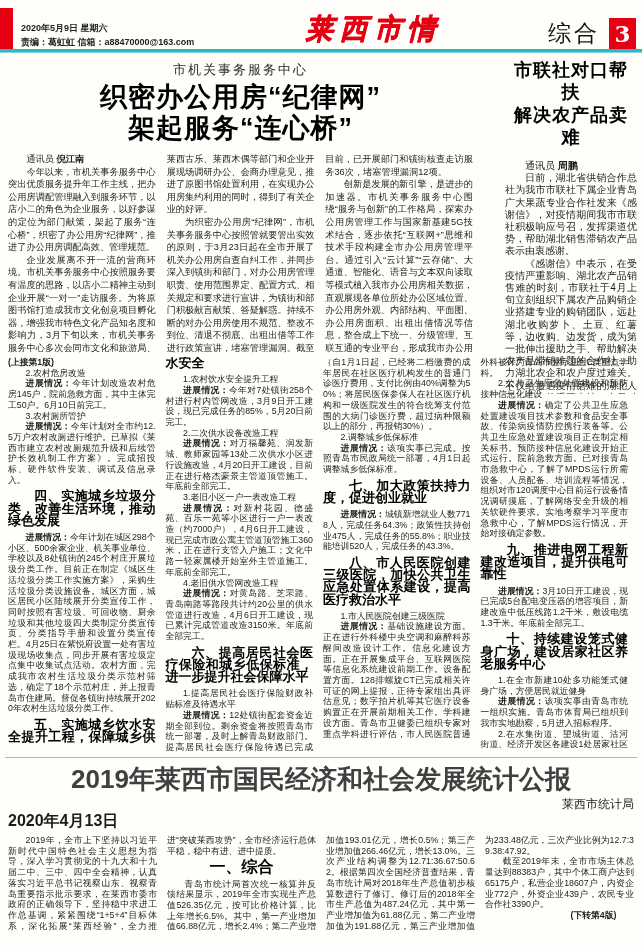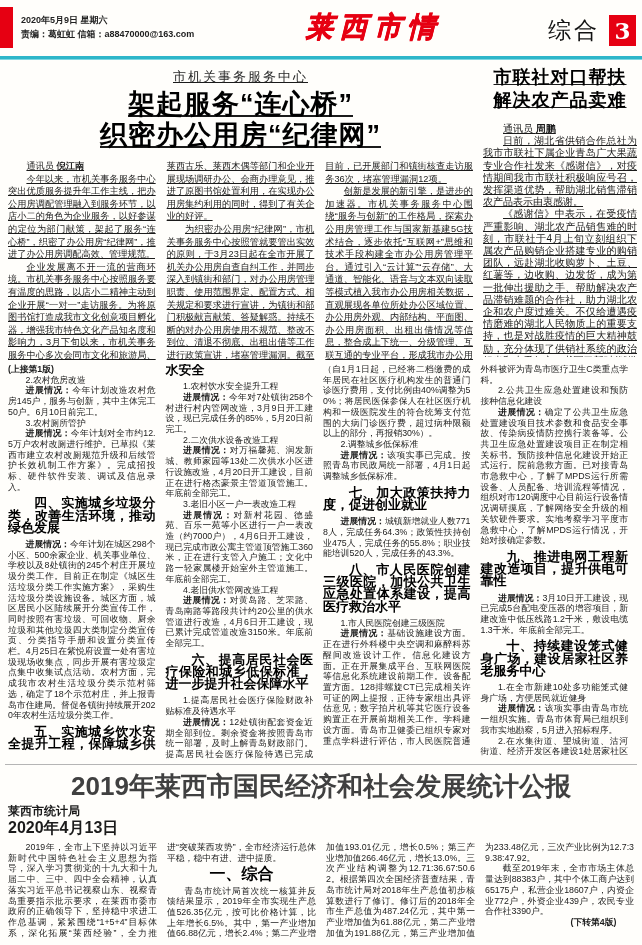--- a/index.html
+++ b/index.html
@@ -1,62 +1,62 @@
 <!DOCTYPE html>
 <html><head>
 <meta charset="utf-8">
 <style>
   html,body{margin:0;padding:0;background:#e8e8e8;}
   .page{position:relative;width:642px;height:945px;margin:0 auto;background:#fffefb;
         font-family:"Liberation Sans",sans-serif;color:#1b1b1b;overflow:hidden;}
 
   
-  .header{display:flex;align-items:flex-start;height:49px;padding-top:7px;}
+  .header{display:flex;align-items:flex-end;height:49px;}
   .red-block{width:13px;height:41px;background:#e60012;flex:0 0 auto;}
   .issue-info{font-size:9px;line-height:14px;padding:6px 0 0 8px;width:178px;font-weight:bold;color:#222;}
   .masthead{flex:1;text-align:center;font-family:"DejaVu Serif",serif;font-weight:bold;
             font-style:italic;font-size:28px;line-height:40px;color:#e60012;
             text-shadow:0.6px 0 0 #e60012, 0 0.6px 0 #e60012;letter-spacing:6px;}
   .section-area{display:flex;align-items:center;gap:9px;padding:8px 6px 0 0;}
   .section-label{font-size:23px;font-weight:normal;letter-spacing:3px;color:#111;}
   .page-no{width:27px;height:31px;background:#e60012;color:#fff;font-family:"DejaVu Serif",serif;
            font-size:23px;font-weight:bold;display:flex;align-items:center;justify-content:center;}
   .cyan-rule{height:3px;background:#2eb6c9;border-bottom:1px solid #7fd8e2;}
 
   
-  .top-zone{display:flex;gap:10px;padding:5px 5px 0 8px;height:289px;text-decoration:underline;}
+  .top-zone{display:flex;gap:20px;padding:5px 5px 0 8px;height:289px;}
   .main-art{width:465px;flex:0 0 auto;}
   .kicker{text-align:center;font-size:13px;letter-spacing:2px;color:#2a2a2a;margin:3px 0 3px;}
   .headline{text-align:center;font-weight:bold;font-size:27px;line-height:31px;letter-spacing:1px;color:#000;}
   .main-body{margin-top:9px;height:213px;column-count:3;column-gap:11px;column-fill:auto;
              font-size:9.2px;line-height:12.6px;text-align:justify;word-break:break-all;overflow:hidden;}
   p{margin:0;text-indent:2em;}
   .byline{text-indent:2em;}
   .byline .bn{font-weight:bold;}
 
-  .side-art{flex:1;}
+  .side-art{flex:1;margin-left:12px;}
   .s-head{text-align:center;font-weight:bold;font-size:18px;line-height:22px;letter-spacing:1px;margin-top:1px;color:#000;}
   .side-body{margin-top:12px;height:234px;font-size:10px;line-height:12.2px;text-align:justify;
              word-break:break-all;overflow:hidden;}
 
   
   .mid-zone{padding:10px 14px 0 8px;height:398px;}
   .flow{column-count:4;column-gap:10px;column-fill:auto;height:100%;
         font-size:8.8px;line-height:10.7px;text-align:justify;word-break:break-all;overflow:hidden;}
   .flow p.h{font-weight:bold;font-size:13px;line-height:12.2px;margin:5px 0 5px;color:#000;}
   .flow p.note{font-weight:bold;text-indent:0;}
   .flow p.rnote{font-weight:bold;text-align:right;padding-right:2em;}
   .lbl{font-weight:bold;}
 
   .divider{border:none;border-top:1px solid #b5b5b5;margin:2px 5px 0 5px;}
 
   
   .report{padding:2px 8px 0 8px;}
   .report-title{text-align:center;font-weight:bold;font-size:26px;line-height:30px;margin:4px 0 3px;color:#404040;}
-  .report-org{text-align:left;font-weight:bold;font-size:12px;line-height:15px;}
+  .report-org{text-align:right;font-weight:normal;font-size:12px;line-height:15px;}
   .report-date{font-weight:bold;font-size:16px;line-height:16px;margin:1px 0 6px;}
   .report-flow{height:100px;}
   .report-flow p.h{text-align:center;font-weight:bold;font-size:16px;text-indent:0;margin:5px 0 5px;}
 </style>
 </head>
 <body>
 
 <div class="page">
 
   <div class="header">
@@ -70,22 +70,22 @@
       <span class="section-label">综合</span>
       <span class="page-no">3</span>
     </div>
   </div>
   <div class="cyan-rule"></div>
 
   <div class="top-zone">
 
     <div class="main-art">
       <div class="kicker">市机关事务服务中心</div>
+      <div class="headline">织密办公用房“纪律网”</div>
       <div class="headline">架起服务“连心桥”</div>
-      <div class="headline">织密办公用房“纪律网”</div>
       <div class="main-body">
         <p class="byline"><span>通讯员</span>&nbsp;<span class="bn">倪江南</span></p>
         <div>
 
         <p>今年以来，市机关事务服务中心突出优质服务提升年工作主线，把办公用房调配管理融入到服务环节，以店小二的角色为企业服务，以好参谋的定位为部门献策，架起了服务“连心桥”，织密了办公用房“纪律网”，推进了办公用房调配高效、管理规范。</p>
             <p>企业发展离不开一流的营商环境。市机关事务服务中心按照服务要有温度的思路，以店小二精神主动到企业开展“一对一”走访服务。为将原图书馆打造成我市文化创意项目孵化器，增强我市特色文化产品知名度和影响力，3月下旬以来，市机关事务服务中心多次会同市文化和旅游局、莱西古乐、莱西木偶等部门和企业开展现场调研办公、会商办理意见，推进了原图书馆处置利用，在实现办公用房集约利用的同时，得到了有关企业的好评。</p>
             <p>为织密办公用房“纪律网”，市机关事务服务中心按照管就要管出实效的原则，于3月23日起在全市开展了机关办公用房自查自纠工作，并同步深入到镇街和部门，对办公用房管理职责、使用范围界定、配置方式、相关规定和要求进行宣讲，为镇街和部门积极献言献策、答疑解惑。持续不断的对办公用房使用不规范、整改不到位、清退不彻底、出租出借等工作进行政策宣讲，堵塞管理漏洞。截至目前，已开展部门和镇街核查走访服务36次，堵塞管理漏洞12项。</p>
             <p>创新是发展的新引擎，是进步的加速器。市机关事务服务中心围绕“服务与创新”的工作格局，探索办公用房管理工作与国家新基建5G技术结合，逐步依托“互联网+”思维和技术手段构建全市办公用房管理平台。通过引入“云计算”“云存储”、大通道、智能化、语音与文本双向读取等模式植入我市办公用房相关数据，直观展现各单位所处办公区域位置、办公用房外观、内部结构、平面图、办公用房面积、出租出借情况等信息，整合成上下统一、分级管理、互联互通的专业平台，形成我市办公用房管理的技术高地，借以实现对周边县市的“技术代差”，打造新形势下我市办公用房管理新平台。</p>
           </div>
       </div>
@@ -105,21 +105,21 @@
     </div>
   </div>
 
   <div class="mid-zone">
     <div class="flow">
 
         <p class="note"><span class="lbl"></span><span>(上接第1版)</span></p>
 
         <p class="sub"><span class="lbl"></span><span>2.农村危房改造</span></p>
 
-        <p class="lead"><span class="lbl">进展情况：</span><span>今年计划改造农村危房145户，服务与创新，其中主体完工50户。6月10日前完工。</span></p>
+        <p class="lead"><span class="lbl">进展情况：</span><span>今年计划改造农村危房145户，院前急救方面，其中主体完工50户。6月10日前完工。</span></p>
 
         <p class="sub"><span class="lbl"></span><span>3.农村厕所管护</span></p>
 
         <p class="lead"><span class="lbl">进展情况：</span><span>今年计划对全市约12.5万户农村改厕进行维护。已草拟《莱西市建立农村改厕规范升级和后续管护长效机制工作方案》。完成招投标、硬件软件安装、调试及信息录入。</span></p>
 
         <p class="h"><span class="lbl"></span><span>四、实施城乡垃圾分类，改善生活环境，推动绿色发展</span></p>
 
         <p class="lead"><span class="lbl">进展情况：</span><span>今年计划在城区298个小区、500余家企业、机关事业单位、学校以及8处镇街的245个村庄开展垃圾分类工作。目前正在制定《城区生活垃圾分类工作实施方案》，采购生活垃圾分类设施设备。城区方面，城区居民小区陆续展开分类宣传工作，同时按照有害垃圾、可回收物、厨余垃圾和其他垃圾四大类制定分类宣传页、分类指导手册和设置分类宣传栏。4月25日在紫悦府设置一处有害垃圾现场收集点，同步开展有害垃圾定点集中收集试点活动。农村方面，完成我市农村生活垃圾分类示范村筛选，确定了18个示范村庄，并上报青岛市住建局。督促各镇街持续展开2020年农村生活垃圾分类工作。</span></p>
 
         <p class="h"><span class="lbl"></span><span>五、实施城乡饮水安全提升工程，保障城乡供水安全</span></p>

